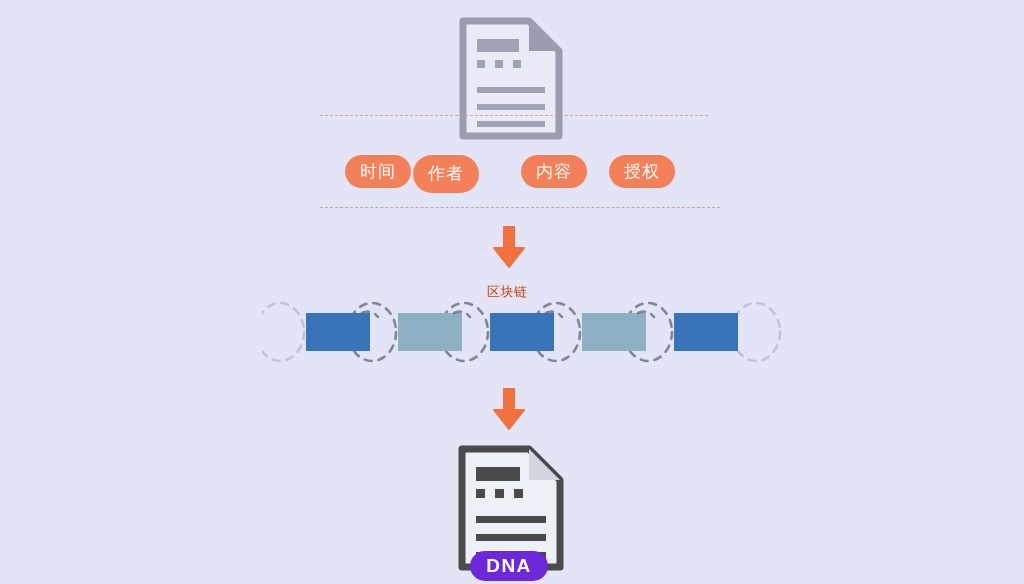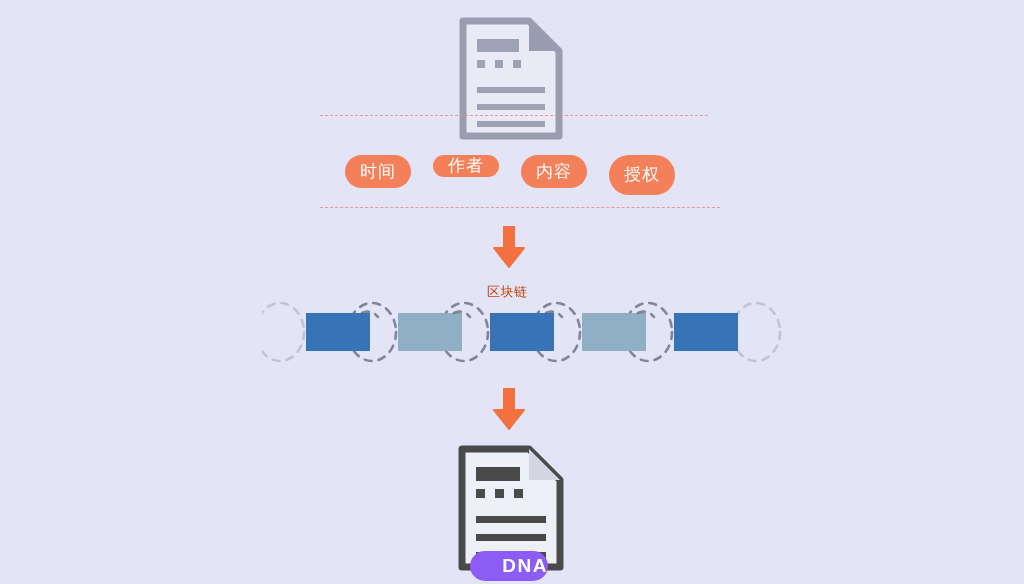--- a/index.html
+++ b/index.html
@@ -67,22 +67,22 @@
 
   
   .chain-wrap { position: absolute; }
   .chain-wrap svg { display: block; }
 
   
   .dna-badge {
     position: absolute;
     display: flex;
     align-items: center;
-    justify-content: flex-end;
-    background: #8b5cf6;
+    justify-content: center;
+    background: #6d28d9;
     color: #ffffff;
     border-radius: 999px;
     font-size: 19px;
     font-weight: bold;
     letter-spacing: 1.5px;
     line-height: 1;
     box-sizing: border-box;
     padding-bottom: 2px;
     user-select: none;
   }
@@ -110,27 +110,27 @@
       <rect x="18" y="104" width="68" height="6" fill="#9fa2b4"></rect>
     </svg>
   </div>
 
   <div class="sep-line" style="left:320px; top:115px; width:388px;"></div>
   <div class="sep-line" style="left:320px; top:207px; width:400px;"></div>
 
   <div class="tag" style="left:345px; top:155px; width:66px; height:33px;">
     <span>时间</span>
   </div>
-  <div class="tag" style="left:433px; top:155px; width:66px; height:22px;text-align:right;">
+  <div class="tag" style="left:413px; top:155px; width:66px; height:38px;text-align:right;">
     <span>作者</span>
   </div>
   <div class="tag" style="left:521px; top:155px; width:66px; height:33px;font-family:Liberation Serif, serif;">
     <span>内容</span>
   </div>
-  <div class="tag" style="left:609px; top:155px; width:66px; height:40px;">
+  <div class="tag" style="left:609px; top:155px; width:66px; height:33px;">
     <span>授权</span>
   </div>
 
   <div class="arrow" style="left:493px; top:226px; width:32px; height:42px;">
     <svg width="32" height="42" viewBox="0 0 32 42" xmlns="http://www.w3.org/2000/svg">
       <path d="M11 0 H21 V22 H31 L16 41 L1 22 H11 Z" fill="#f2713f" stroke="#f2713f" stroke-width="2" stroke-linejoin="round"></path>
     </svg>
   </div>
 
   <div class="chain-label" style="left:487px; top:283px;">

